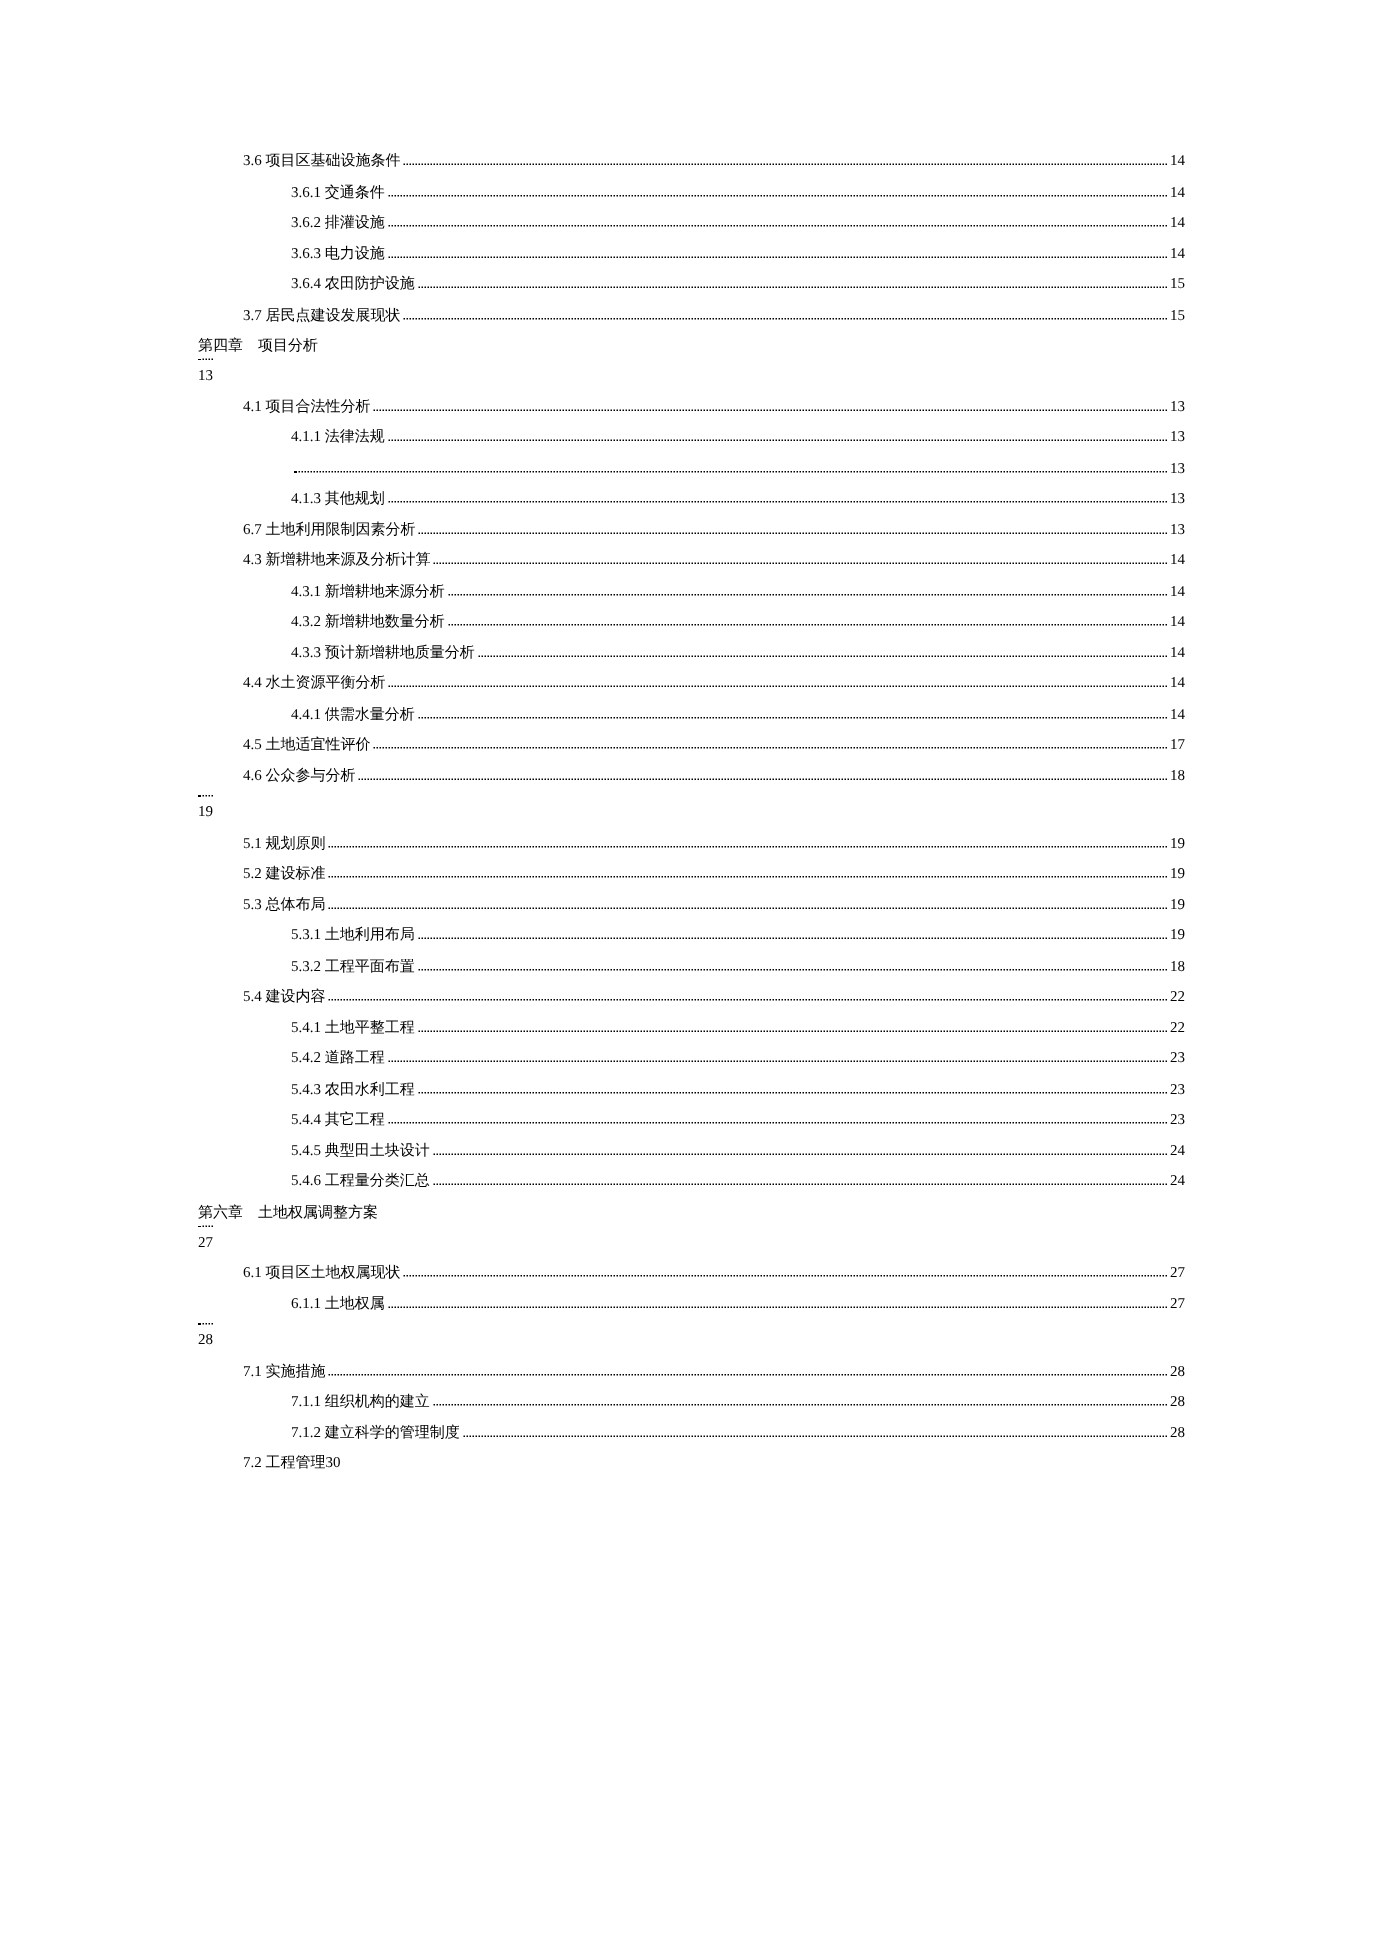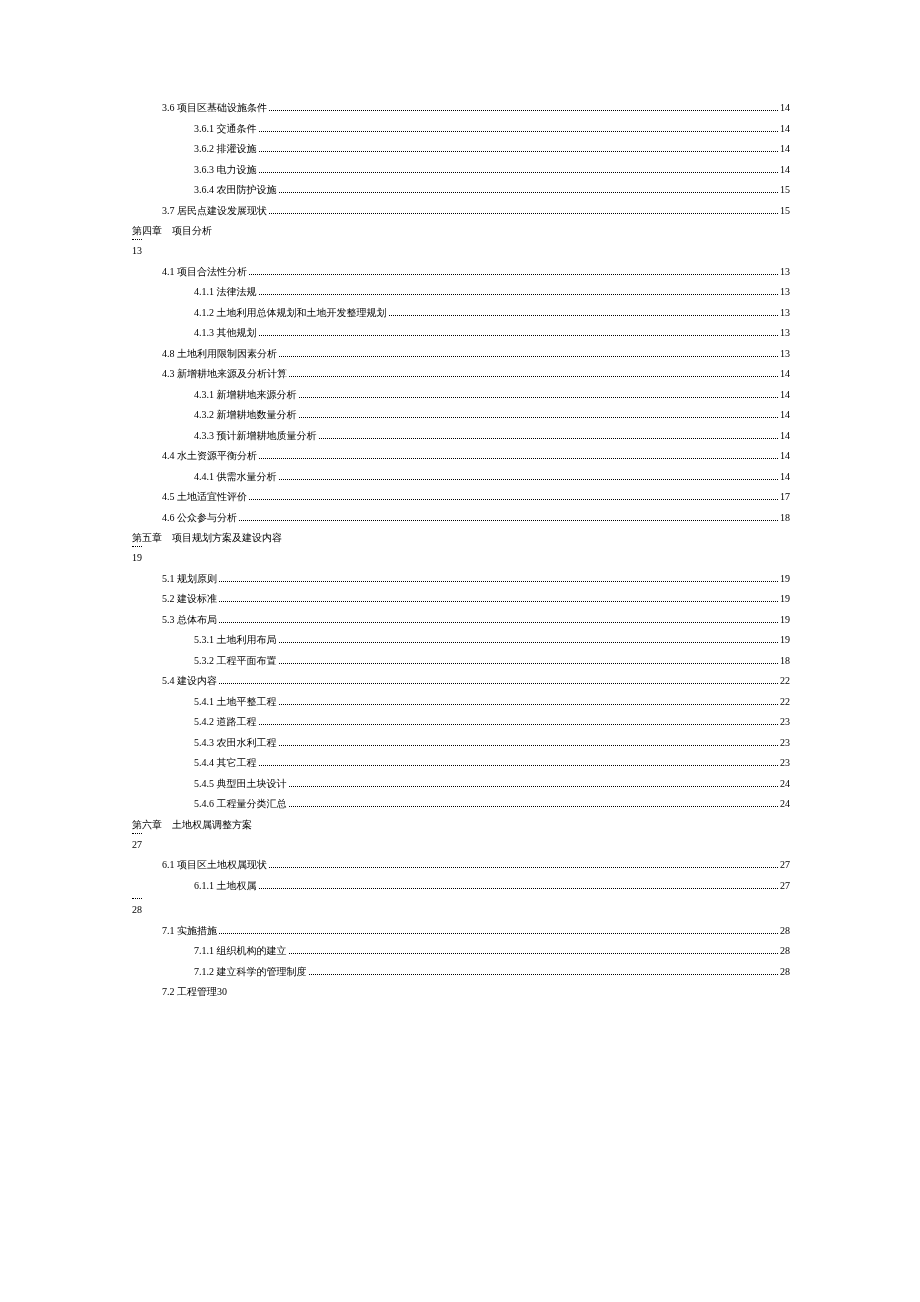--- a/index.html
+++ b/index.html
@@ -81,31 +81,30 @@
         <span class="toc-title">4.1 项目合法性分析</span>
         <span class="toc-dots"></span>
         <span class="toc-page">13</span>
       </div>
       <div class="toc-row indent-2">
         <span class="toc-title">4.1.1 法律法规</span>
         <span class="toc-dots"></span>
         <span class="toc-page">13</span>
       </div>
       <div class="toc-row indent-2">
-        <span class="toc-title">4.1.2 土地利用总体规划和土地开发整理规划</span>
         <span class="toc-dots"></span>
         <span class="toc-page">13</span>
       </div>
       <div class="toc-row indent-2">
         <span class="toc-title">4.1.3 其他规划</span>
         <span class="toc-dots"></span>
         <span class="toc-page">13</span>
       </div>
       <div class="toc-row indent-1">
-        <span class="toc-title">4.8 土地利用限制因素分析</span>
+        <span class="toc-title">6.7 土地利用限制因素分析</span>
         <span class="toc-dots"></span>
         <span class="toc-page">13</span>
       </div>
       <div class="toc-row indent-1">
         <span class="toc-title">4.3 新增耕地来源及分析计算</span>
         <span class="toc-dots"></span>
         <span class="toc-page">14</span>
       </div>
       <div class="toc-row indent-2">
         <span class="toc-title">4.3.1 新增耕地来源分析</span>
@@ -136,21 +135,20 @@
         <span class="toc-title">4.5 土地适宜性评价</span>
         <span class="toc-dots"></span>
         <span class="toc-page">17</span>
       </div>
       <div class="toc-row indent-1">
         <span class="toc-title">4.6 公众参与分析</span>
         <span class="toc-dots"></span>
         <span class="toc-page">18</span>
       </div>
       <div class="toc-row indent-0">
-        <span class="toc-title">第五章　项目规划方案及建设内容</span>
         <span class="toc-dots"></span>
         <span class="toc-page">19</span>
       </div>
       <div class="toc-row indent-1">
         <span class="toc-title">5.1 规划原则</span>
         <span class="toc-dots"></span>
         <span class="toc-page">19</span>
       </div>
       <div class="toc-row indent-1">
         <span class="toc-title">5.2 建设标准</span>

